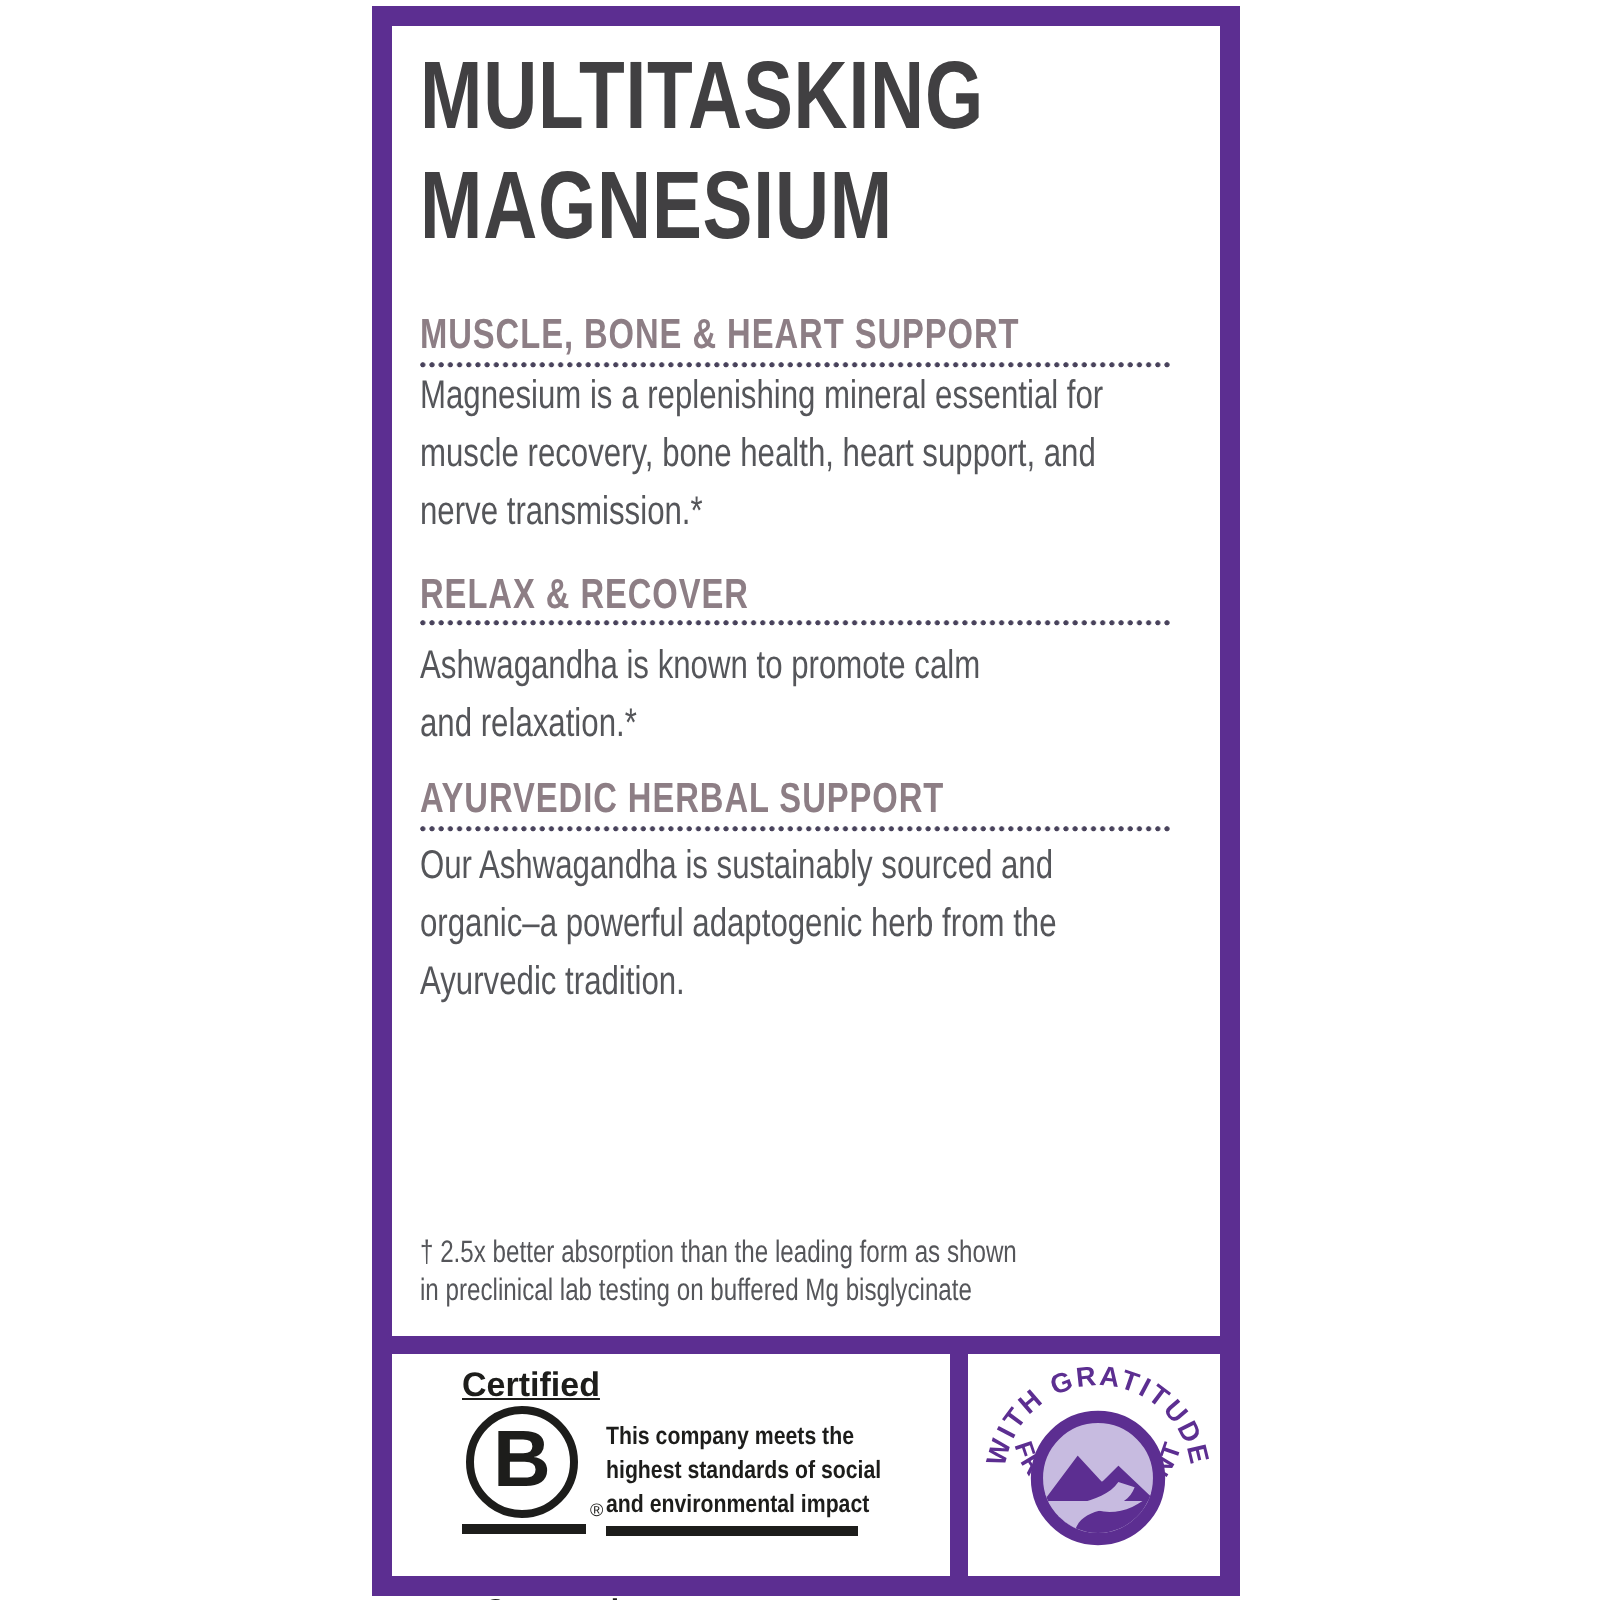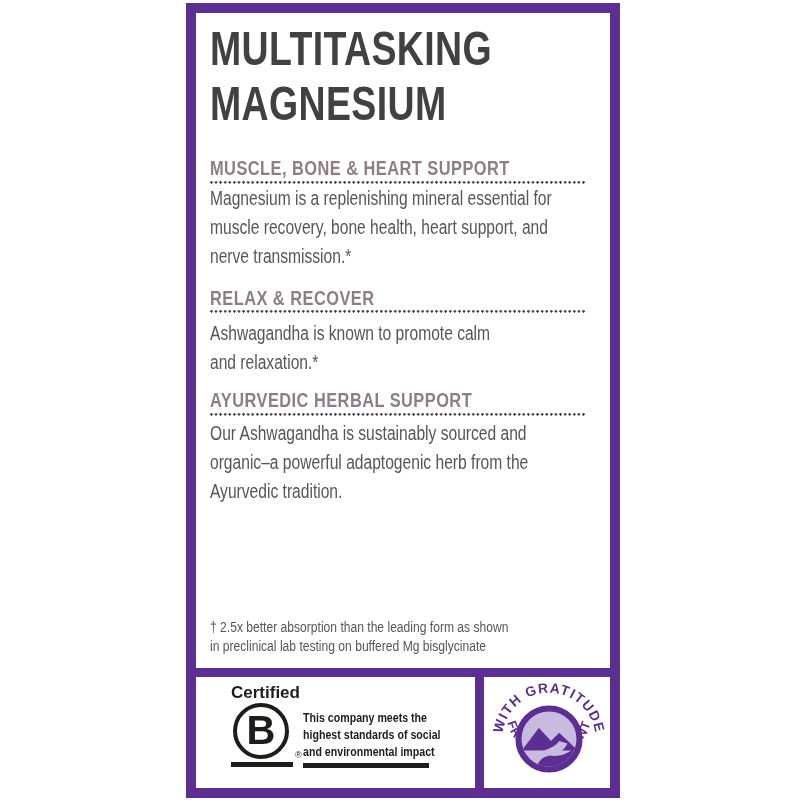--- a/index.html
+++ b/index.html
@@ -40,21 +40,21 @@
     left:210px;width:520px;
     font-size:20px;line-height:29px;font-weight:400;color:#55565a;
   }
   #footnote{
     left:210px;width:520px;
     font-size:15.5px;line-height:18.5px;color:#55565a;
   }
 
   
   .bcorp-text{color:#1d1d1b;font-weight:bold;}
-  #bcorp-certified{left:231px;top:683px;font-size:17px;}
+  #bcorp-certified{left:231px;top:683px;font-size:17px;text-decoration:underline;}
   #bcorp-circle{
     left:233px;top:703px;width:56px;height:56px;box-sizing:border-box;
     border:4px solid #1d1d1b;border-radius:50%;
     display:flex;align-items:center;justify-content:center;
   }
   #bcorp-letter{font-size:40px;font-weight:bold;color:#1d1d1b;line-height:1;padding-bottom:3px;}
   #bcorp-bar{left:231px;top:762px;width:62px;height:5px;background:#1d1d1b;}
   #bcorp-reg{left:295px;top:750px;font-size:9px;color:#1d1d1b;}
   #bcorp-word{left:242px;top:769px;font-size:15px;margin-top:28px;}
   #bcorp-tagline{left:303px;top:710px;font-size:12.5px;line-height:17px;font-weight:bold;color:#1d1d1b;transform:scaleX(0.85);transform-origin:0 0;}

